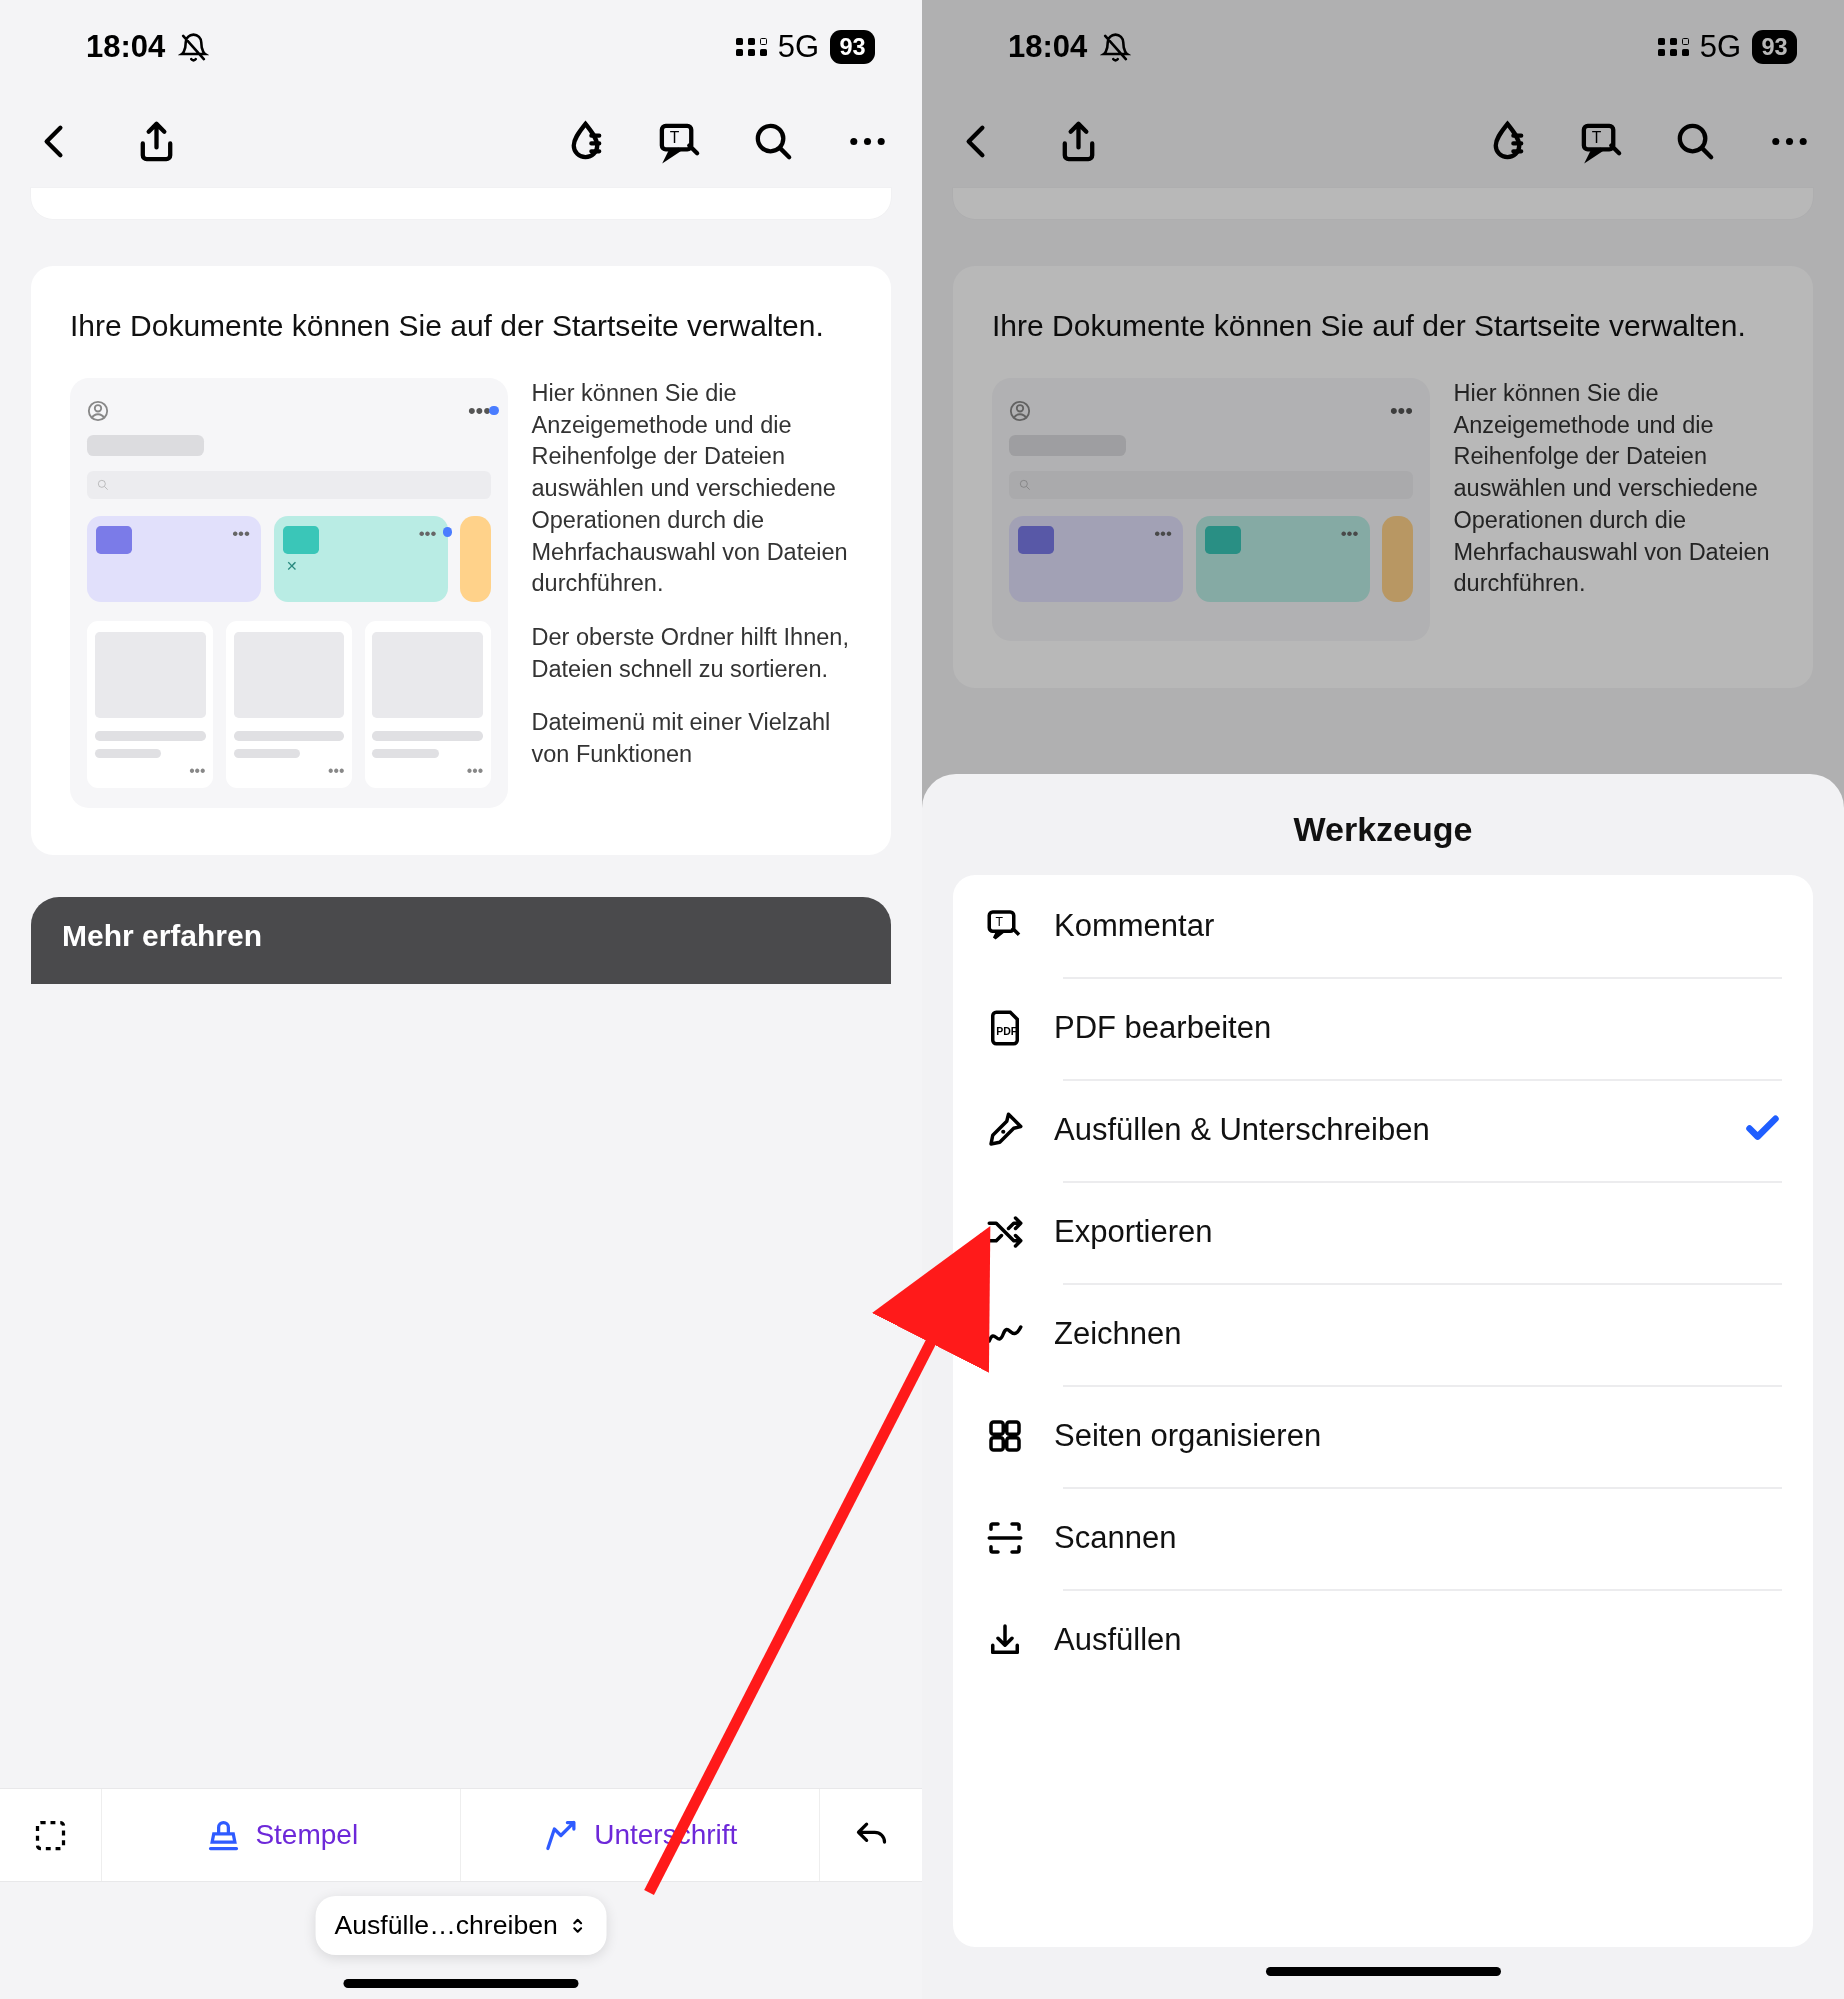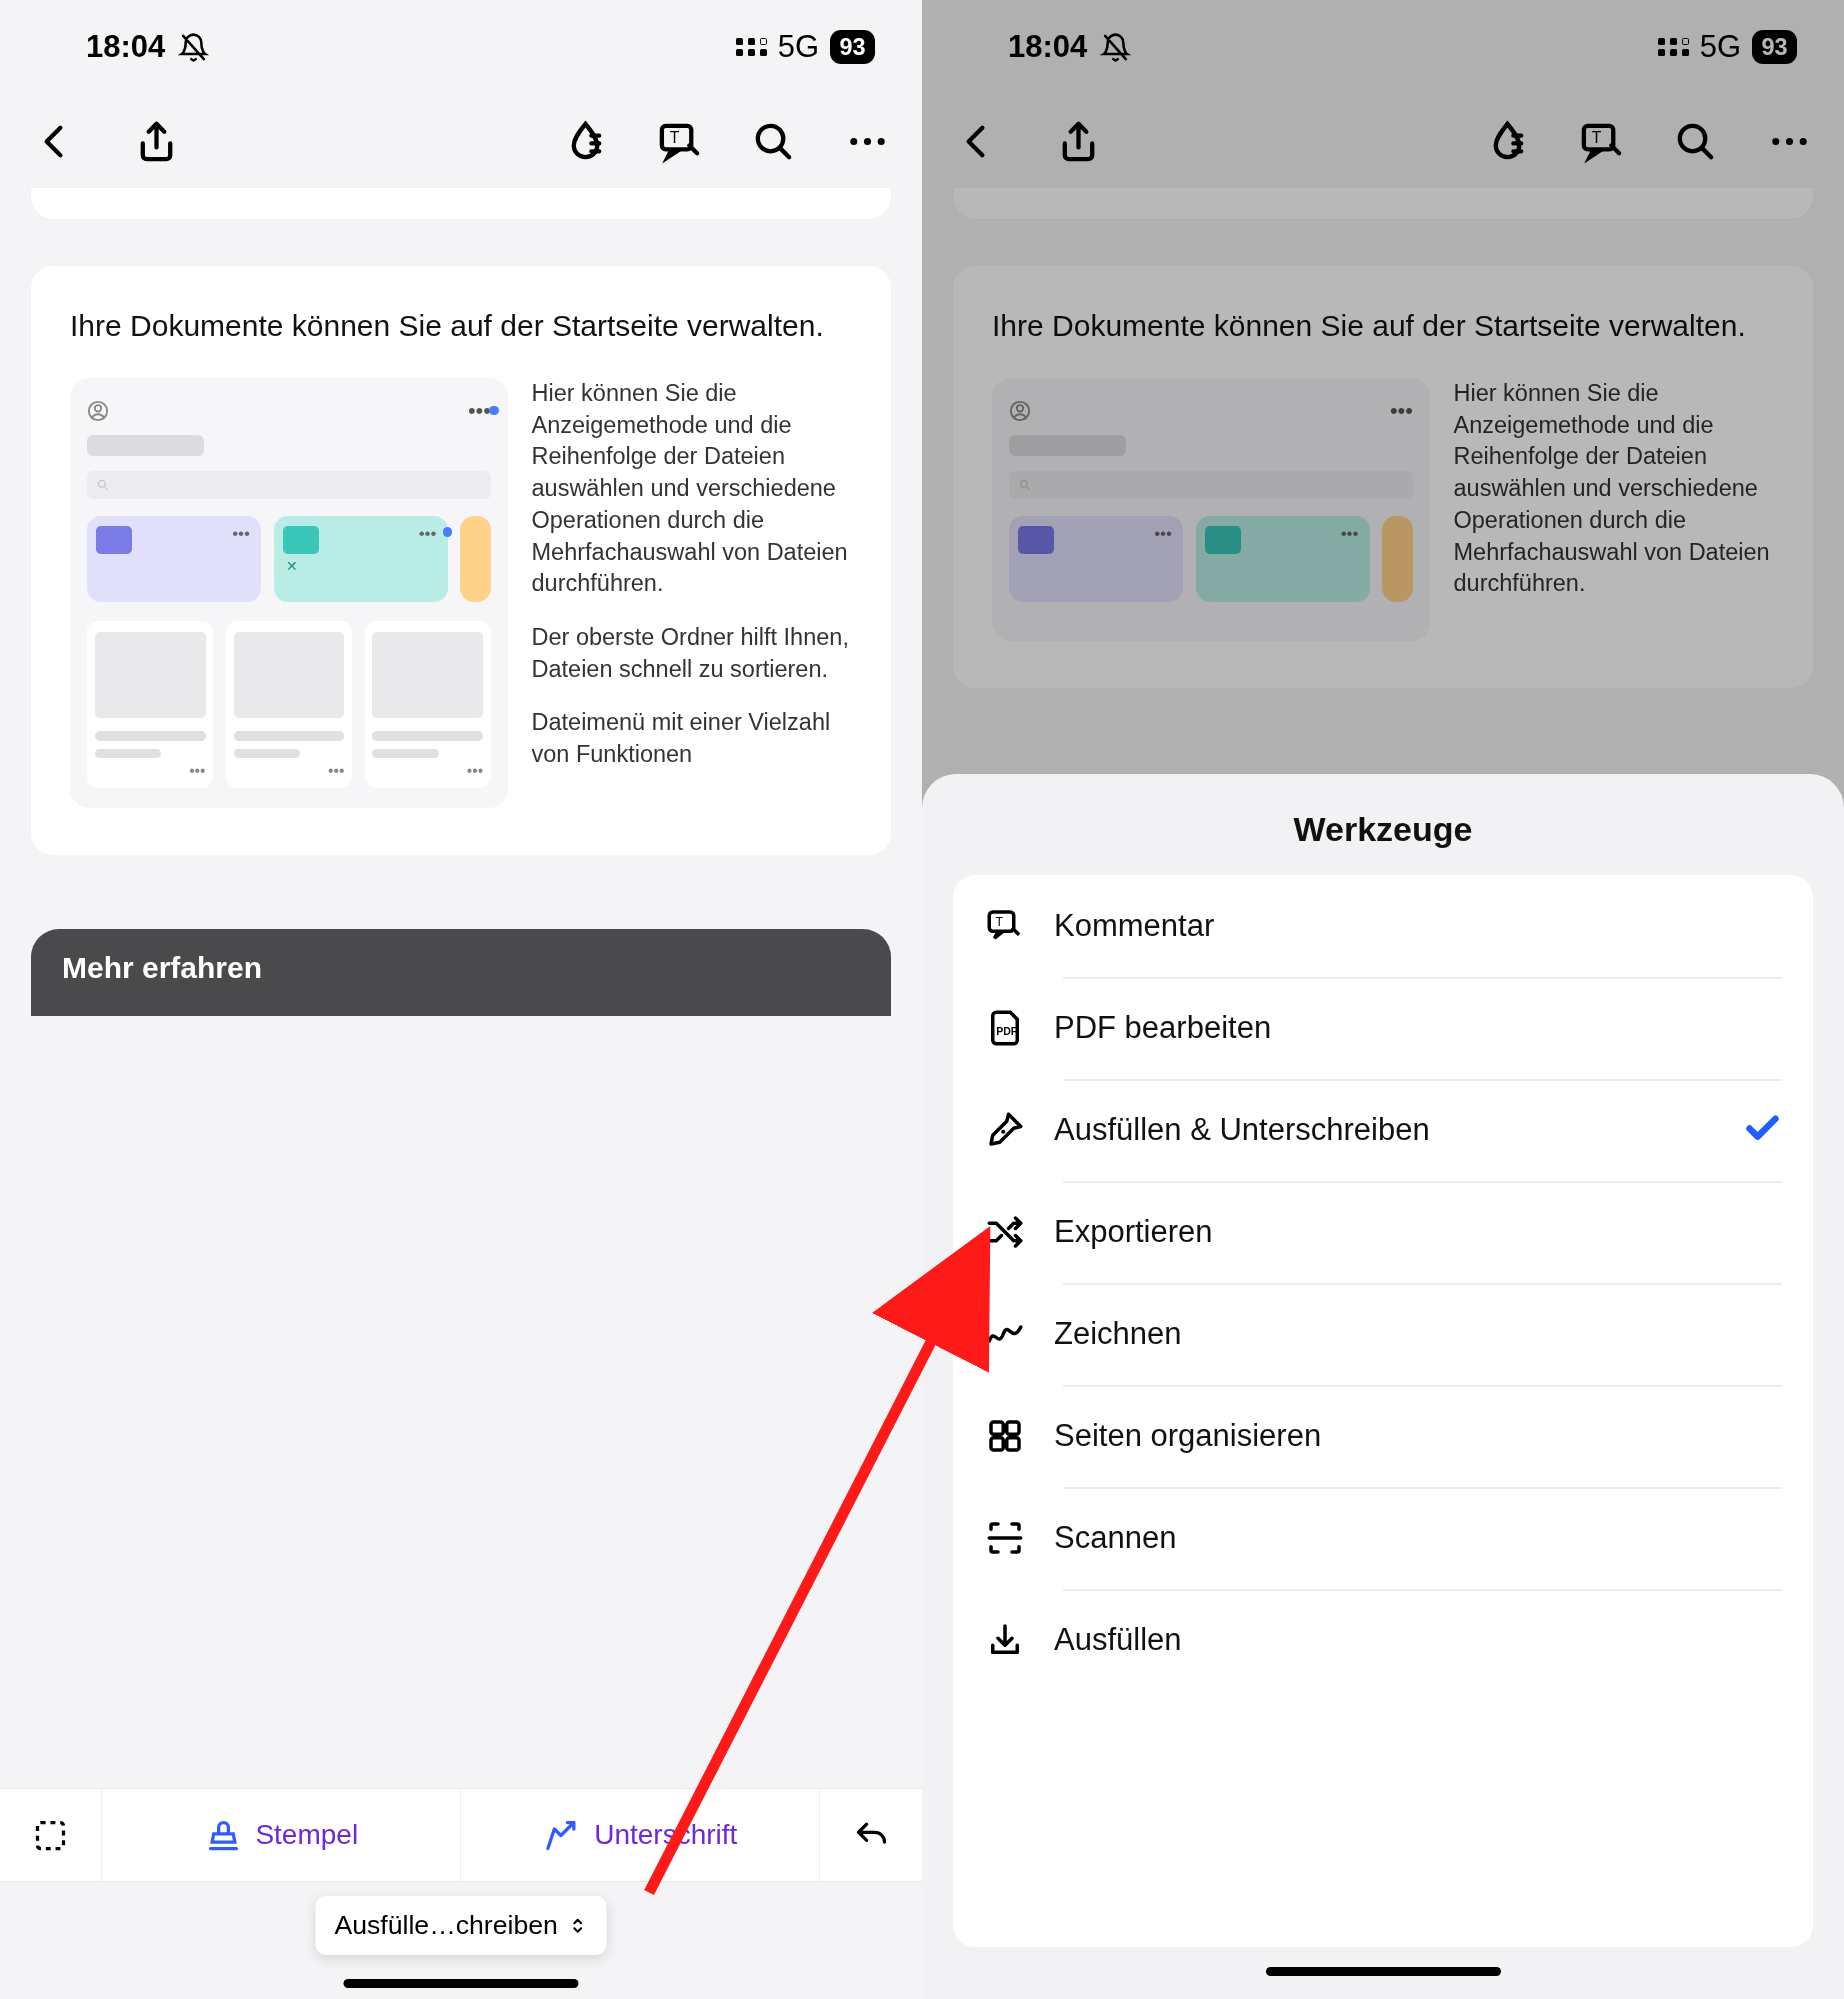--- a/index.html
+++ b/index.html
@@ -89,39 +89,39 @@
   .f-orange { background:#ffd28a; width:31px !important; flex:0 0 31px; }
   .docs { display:flex; gap:12.5px; }
   .doc { flex:1; background:#fff; border-radius:11px; padding:11px 7.8px 7.8px 7.8px; display:flex; flex-direction:column; }
   .doc .thumb { background:#e9e9ec; border-radius:4.7px; height:86px; margin-bottom:9.4px; }
   .doc .line { background:#e0e0e3; height:9.4px; border-radius:4.7px; margin:3.9px 0; }
   .doc .line.short { width:60%; }
   .doc .ddots { margin-top:auto; text-align:right; font-size:15.6px; color:#888; }
   .annos { flex:1; font-size:23.5px; line-height:1.35; color:#333; }
   .anno { margin-bottom:22px; }
   .more-learn {
-    margin: 74px -31px 0 -31px; padding: 0 31px;
+    margin: 42px -31px 0 -31px; padding: 0 31px;
   }
   .more-pill {
     background:#4a4a4c; color:#fff; font-size:30px; font-weight:600;
     border-radius:28px 28px 0 0; padding:22px 31px 31px 31px;
   }
   .bottom-bar {
     position:absolute; left:0; right:0; bottom:117px;
     background:#fff; border-top:0.8px solid #e8e8ea; border-bottom:0.8px solid #e8e8ea;
     height:94px; display:flex; align-items:stretch;
   }
   .bb-item { display:flex; align-items:center; justify-content:center; gap:12.5px; font-size:28px; color:#6d28d9; border-right:0.8px solid #eee; padding:0 23.5px; }
   .bb-item.first { width:102px; }
   .bb-item.grow { flex:1; }
   .bb-item.last { width:102px; border-right:none; }
   .bb-item svg { width:39px; height:39px; }
   .mode-pill {
     position:absolute; left:50%; transform:translateX(-50%); bottom:44px;
-    background:#fff; border-radius:10px; box-shadow:0 3.1px 12.5px rgba(0,0,0,0.12);
+    background:#fff; border-radius:20px; box-shadow:0 3.1px 12.5px rgba(0,0,0,0.12);
     padding:14px 19px; display:flex; align-items:center; gap:9.4px; font-size:26.6px; font-weight:500;
   }
   .home-ind { position:absolute; bottom:11px; left:50%; transform:translateX(-50%); width:235px; height:8.6px; background:#000; border-radius:7.8px; }
 
   
   .sheet {
     position:absolute; left:0; right:0; bottom:0; top:774px;
     background:#f2f2f4; border-radius:34px 34px 0 0; z-index:10;
     padding: 31px 31px 23.5px 31px;
     display:flex; flex-direction:column;

